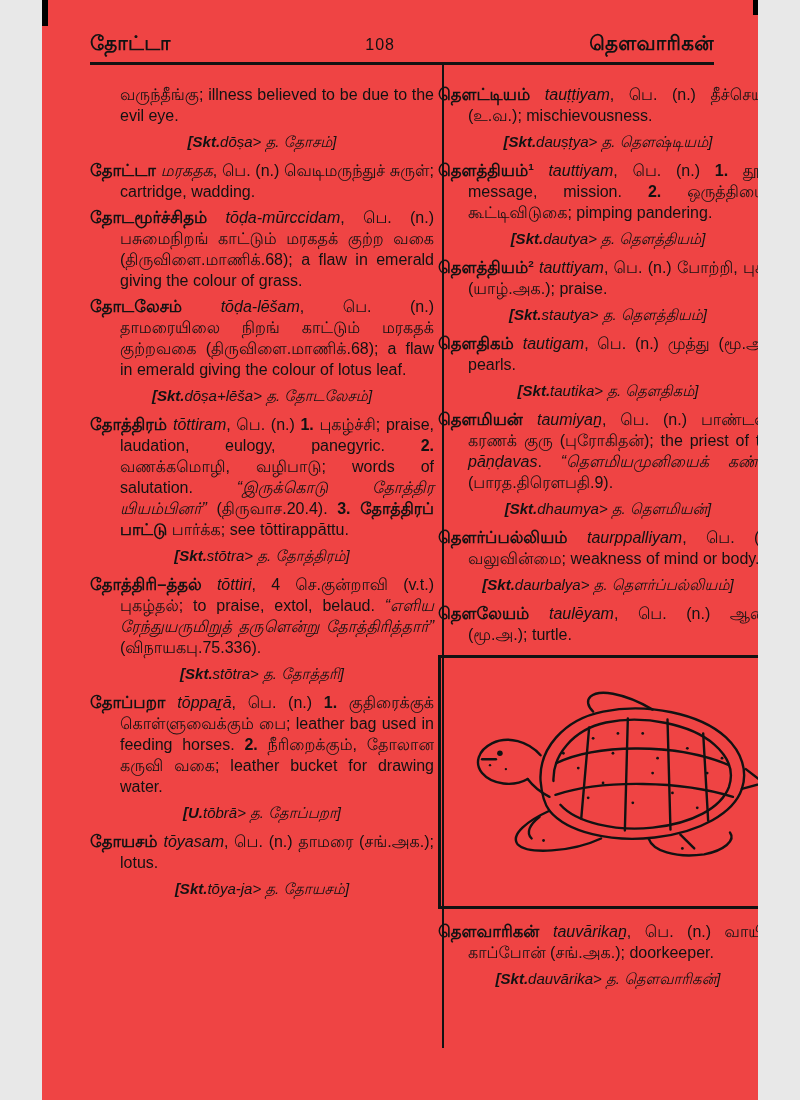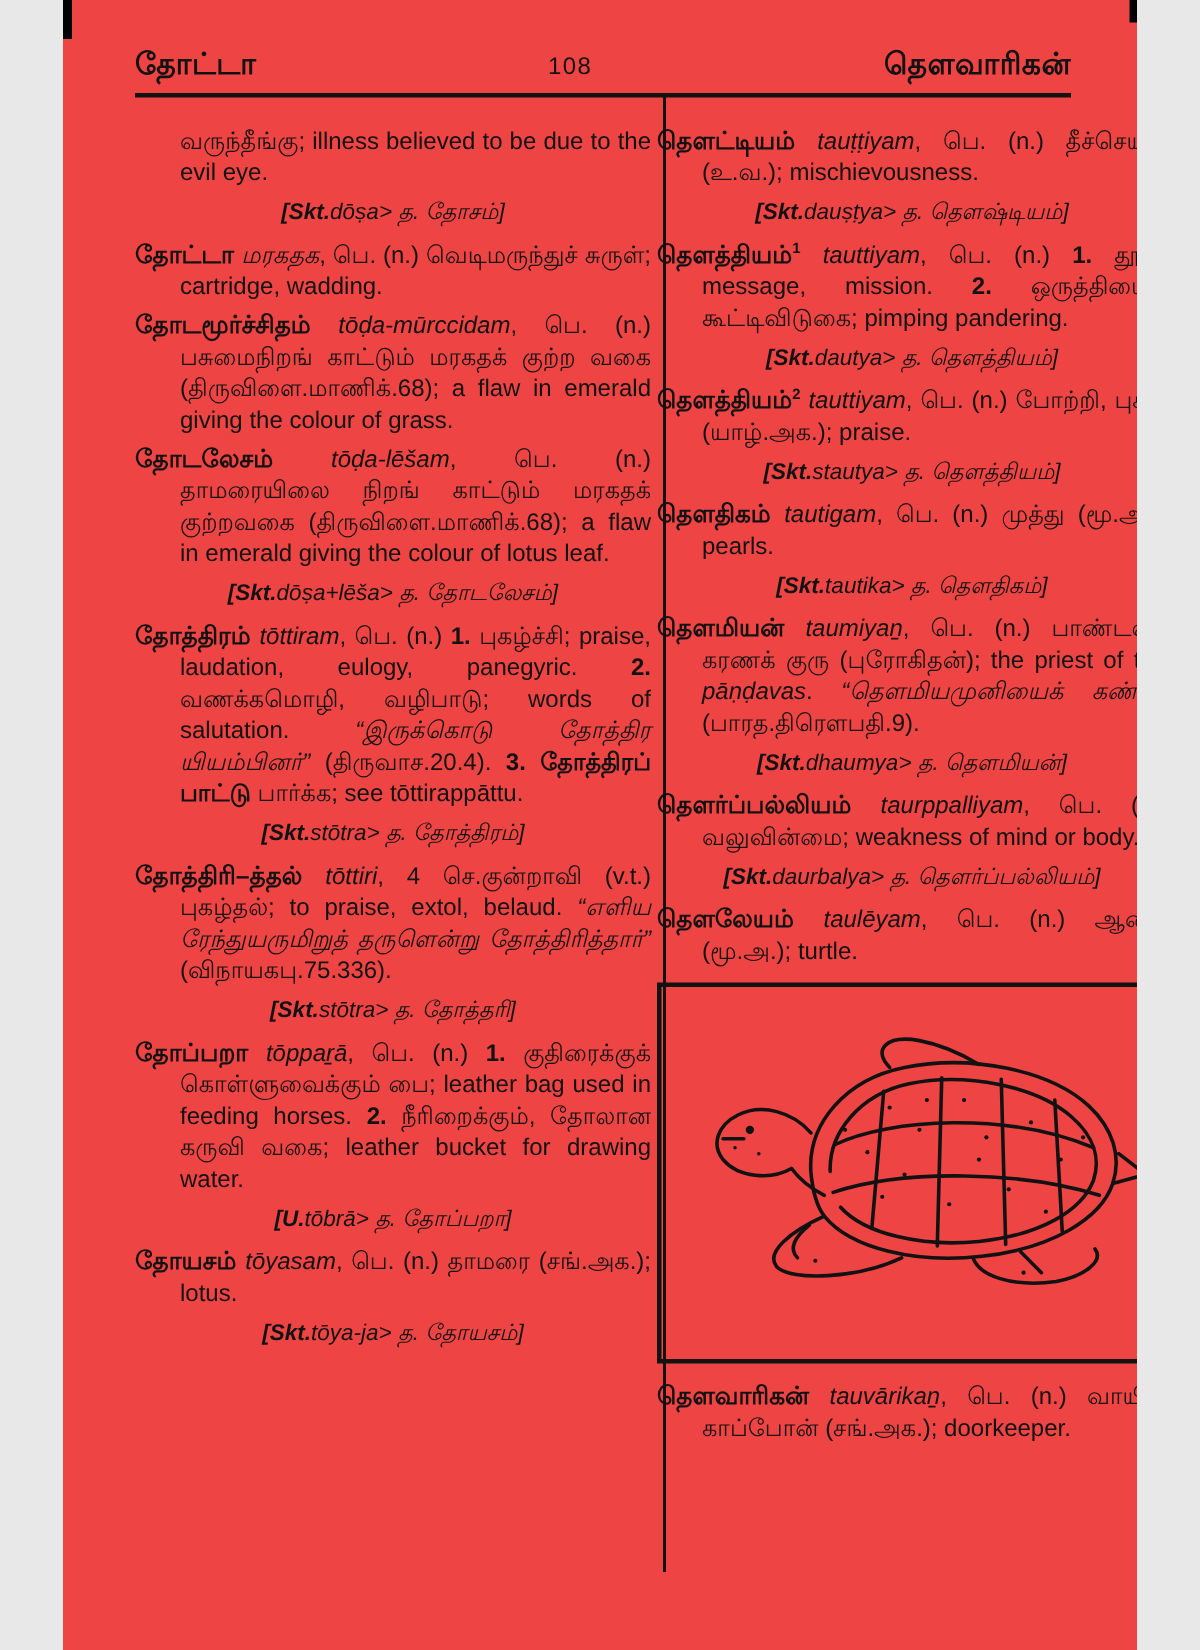--- a/index.html
+++ b/index.html
@@ -132,14 +132,15 @@
             <circle cx="280" cy="95" r="1.4"></circle>
         <circle cx="120" cy="90" r="1.4"></circle>
             <circle cx="46" cy="102" r="1.2"></circle>
             <circle cx="62" cy="106" r="1.2"></circle>
         <circle cx="100" cy="178" r="1.4"></circle>
             <circle cx="240" cy="186" r="1.4"></circle>
       </g>
     </svg>
   </figure>
       <p class="entry"><span class="hw">தெளவாரிகன் </span><span class="tr">tauvārikaṉ</span><span class="t">, பெ. (n.) வாயில் காப்போன் (சங்.அக.); doorkeeper.</span></p>
+      <p class="ety"><span class="eb">[Skt.</span><span class="ei">dauvārika&gt; த. தெளவாரிகன்]</span></p>
     </div>
 </div>
 
 </body></html>

